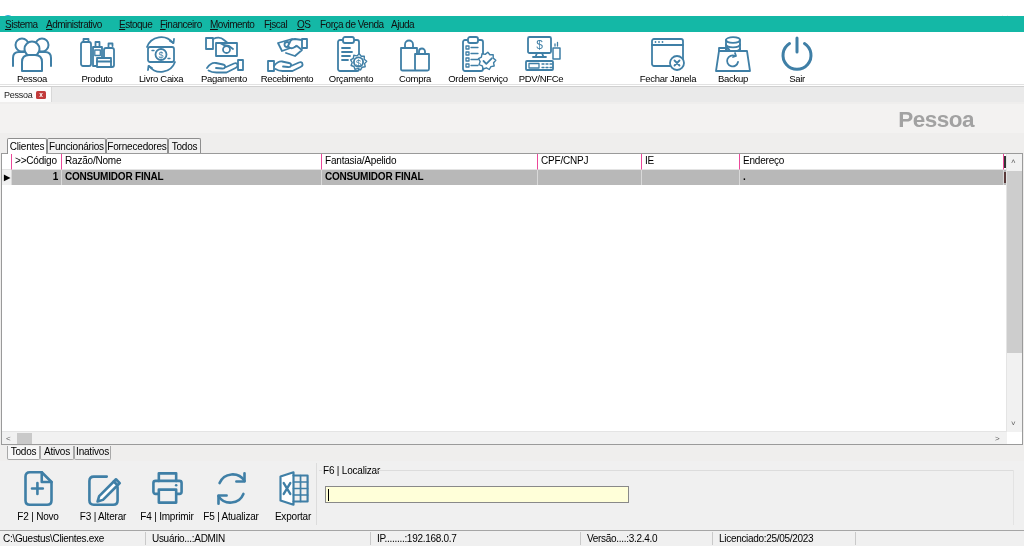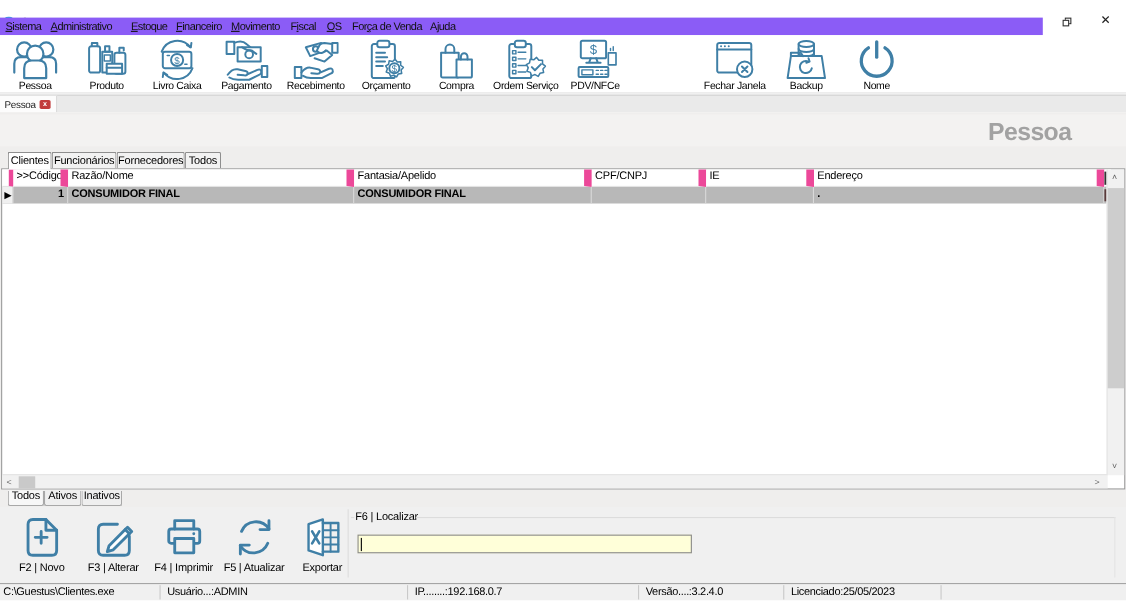--- a/index.html
+++ b/index.html
@@ -3,21 +3,21 @@
 <meta charset="utf-8">
 <style>
 * { margin:0; padding:0; box-sizing:border-box; }
 html,body { width:1024px; height:546px; overflow:hidden; }
 body { font-family:"Liberation Sans", sans-serif; background:#fff; position:relative; }
 .abs { position:absolute; }
 
 #titlebar { left:0; top:12px; width:1024px; height:16px; background:#fff; }
 #apptitle { left:19px; top:3px; font-size:9.5px; letter-spacing:-0.3px; color:#2b2b2b; }
 
-#menubar { left:0; top:16px; width:948px; height:16px; background:#8b5cf6; font-size:10px; letter-spacing:-0.5px; color:#111; }
+#menubar { left:0; top:16px; width:1024px; height:16px; background:#14b8a6; font-size:10px; letter-spacing:-0.5px; color:#111; }
 .mi { position:absolute; top:3px; }
 .mi u { text-decoration:underline; }
 
 #toolbar { left:0; top:32px; width:1024px; height:53px; background:#fff; border-bottom:1px solid #e2e2e2; }
 .tbi { position:absolute; top:3px; width:64px; text-align:center; }
 .tbi svg { display:block; margin:0 auto; }
 .tbi .lbl { font-size:9.5px; letter-spacing:-0.3px; color:#000; margin-top:-2px; white-space:nowrap; }
 
 #pagetabs { left:0; top:86px; width:1024px; height:16px; background:#eaeaea; border-top:1px solid #d0d0d0; }
 #ptab { left:0; top:1px; width:52px; height:15px; background:#fcfcfc; border-right:1px solid #d8d8d8; }
@@ -25,21 +25,21 @@
 #ptab .x { position:absolute; left:36px; top:3.5px; width:10px; height:8px; background:#c23b3b; border-radius:1.5px; color:#fff; font-size:6.5px; line-height:8px; text-align:center; font-weight:bold; }
 
 #content { left:0; top:102px; width:1024px; height:428px; background:#efeeed; }
 #titlepanel { left:0; top:2px; width:1024px; height:29px; background:#f3f2f1; }
 #bigtitle { right:50px; top:4.5px; font-size:22.5px; letter-spacing:-0.5px; font-weight:bold; color:#a2a2a2; }
 
 .tab { position:absolute; height:15px; background:#f2f2f2; border:1px solid #8e8e8e; border-bottom:none; border-radius:2px 2px 0 0; font-size:10px; letter-spacing:-0.2px; color:#000; text-align:center; padding-top:2px; white-space:nowrap; }
 .tab.sel { background:#fff; height:16px; z-index:3; }
 
 #grid { left:1px; top:51px; width:1022px; height:292px; background:#fff; border:1px solid #9a9a9a; }
-.hdrcell { position:absolute; top:0; height:16px; font-size:10px; letter-spacing:-0.2px; color:#000; background:#fff; border-right:7px solid #ec4899; border-bottom:1px solid #e3e3e3; padding:1px 3px 0 3px; white-space:nowrap; overflow:hidden; }
+.hdrcell { position:absolute; top:0; height:16px; font-size:10px; letter-spacing:-0.2px; color:#000; background:#fff; border-right:1px solid #ec4899; border-bottom:1px solid #e3e3e3; padding:1px 3px 0 3px; white-space:nowrap; overflow:hidden; }
 #selrow { left:0; top:16px; height:15px; background:#b8b8b8; }
 .selcell { position:absolute; top:0; height:15px; font-size:10px; letter-spacing:-0.2px; font-weight:bold; color:#000; border-right:1px solid #d9d9d9; padding:1px 3px 0 3px; white-space:nowrap; overflow:hidden; }
 
 #vsb { position:absolute; right:0; top:0; width:16px; height:278px; background:#f1f1f1; border-left:1px solid #e4e4e4; }
 #vthumb { position:absolute; left:0; top:17px; width:15px; height:182px; background:#cdcdcd; }
 #hsb { position:absolute; left:0; bottom:0; width:1005px; height:13px; background:#f1f1f1; border-top:1px solid #e4e4e4; }
 #hthumb { position:absolute; left:15px; top:1px; width:15px; height:11px; background:#c9c9c9; }
 .sbarrow { position:absolute; color:#606060; font-size:8px; font-family:'Liberation Sans'; }
 
 .btab { position:absolute; height:14px; background:#efefef; border:1px solid #a8a8a8; border-top:none; border-radius:0 0 2px 2px; font-size:10px; letter-spacing:-0.2px; color:#000; text-align:center; padding-top:0px; white-space:nowrap; }
@@ -217,21 +217,21 @@
 <path d="M26 27 a5.5 5.5 0 1 1 -3-6"></path>
         <path d="M23 18 l1 3 -3 1"></path>
 </svg>
       <div class="lbl">Backup</div>
     </div>
 <div class="tbi" style="left:765px;">
 <svg width="42" height="40" viewBox="0 0 42 40" fill="none" stroke="#3f7fa6" stroke-width="3" stroke-linecap="round" stroke-linejoin="round">
 <path d="M13.5 8.5 a14 14 0 1 0 15 0"></path>
 <path d="M21 3 V17"></path>
 </svg>
-      <div class="lbl">Nome</div>
+      <div class="lbl">Sair</div>
     </div>
 </div>
 <div id="pagetabs" class="abs">
   <div id="ptab">
       <div class="t">Pessoa</div>
       <div class="x">x</div>
     </div>
 </div>
 <div id="content" class="abs">
   <div id="titlepanel" class="abs"></div>

